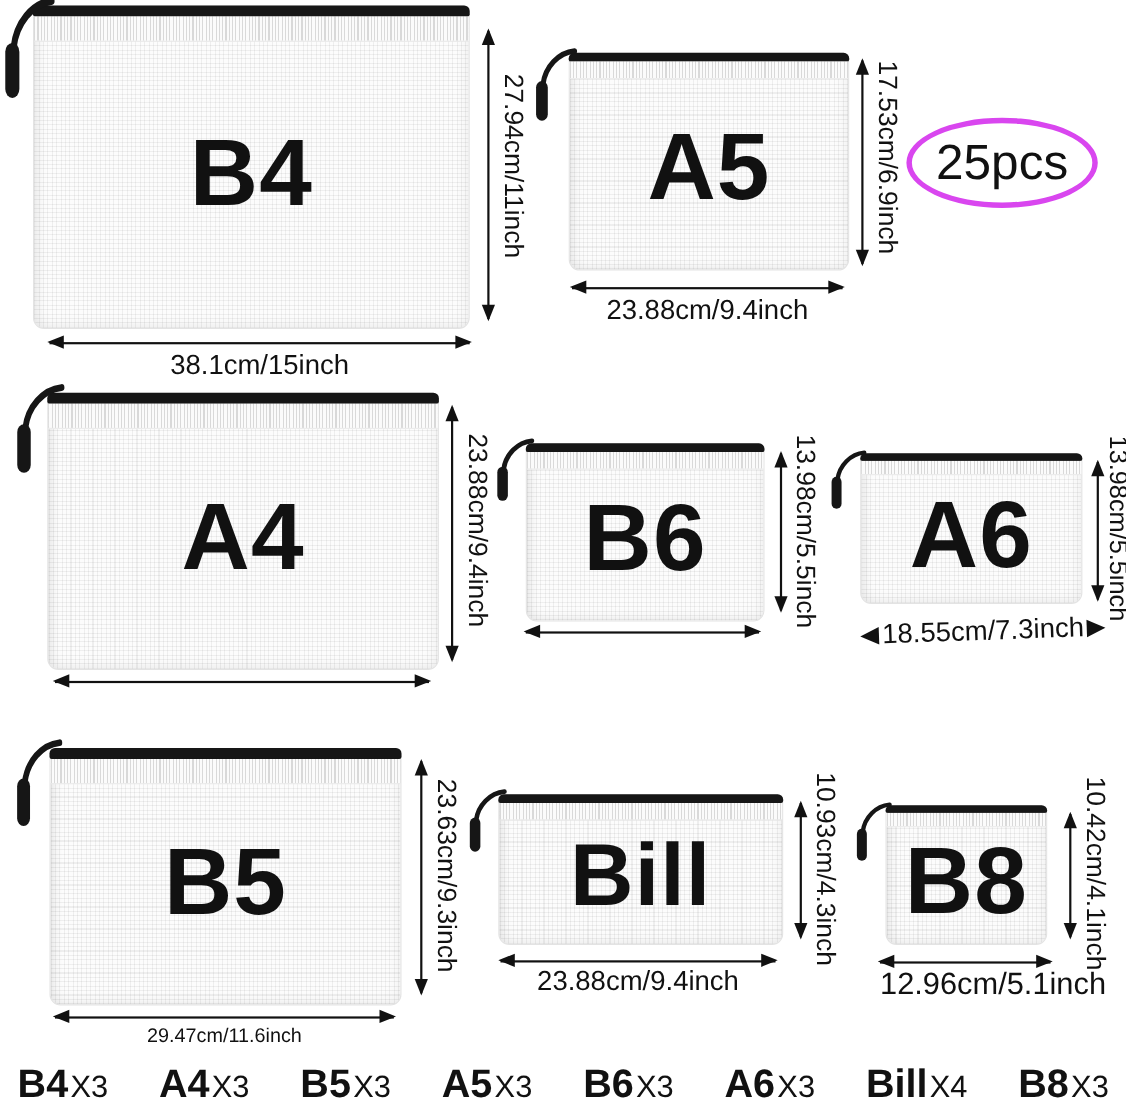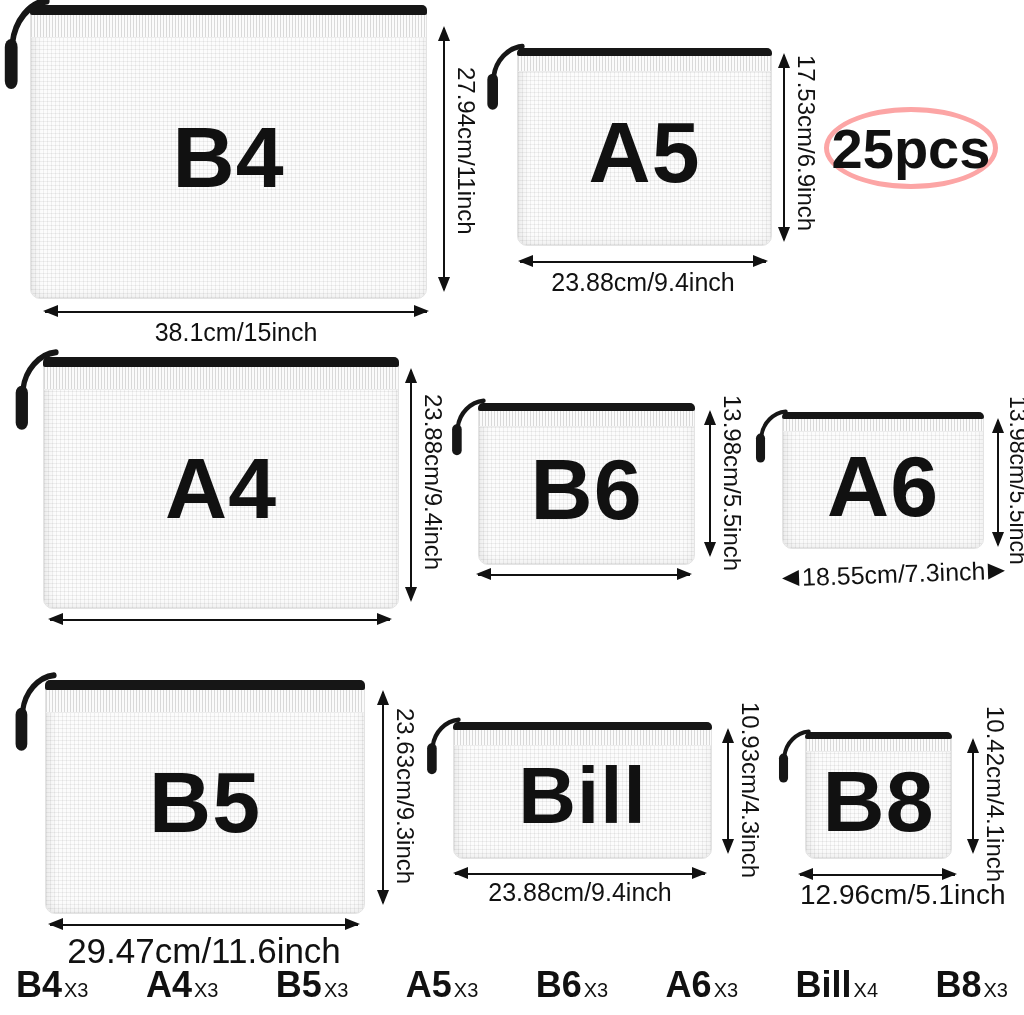--- a/index.html
+++ b/index.html
@@ -35,28 +35,28 @@
     border-top:6px solid transparent;border-bottom:6px solid transparent;border-right:15px solid #111;}
   .harrow::after{content:"";position:absolute;right:-2px;top:-6px;width:0;height:0;
     border-top:6px solid transparent;border-bottom:6px solid transparent;border-left:15px solid #111;}
   .htext{display:block;margin-top:5px;font-size:25px;white-space:nowrap;}
   .inline-dim{display:flex;align-items:center;gap:3px;transform:rotate(-2deg);}
   .tri-l{width:0;height:0;border-top:8px solid transparent;border-bottom:8px solid transparent;
     border-right:17px solid #111;}
   .tri-r{width:0;height:0;border-top:8px solid transparent;border-bottom:8px solid transparent;
     border-left:17px solid #111;}
   .inline-dim .htext{margin:0;}
-  .badge{position:absolute;left:824px;top:107px;width:174px;height:82px;border:5px solid #fca5a5;
+  .badge{position:absolute;left:824px;top:107px;width:174px;height:82px;border:5px solid #d946ef;
     border-radius:50%;background:#fff;display:flex;align-items:center;justify-content:center;
-    font-weight:700;font-size:56px;box-sizing:border-box;}
+    font-weight:400;font-size:45px;box-sizing:border-box;}
   .qty-row{position:absolute;left:0;right:0;top:964px;display:flex;justify-content:space-between;
     align-items:baseline;padding:0 16px;}
   .qty-item{display:flex;align-items:baseline;white-space:nowrap;}
   .qty-name{font-weight:700;font-size:36px;}
-  .qty-count{font-weight:400;font-size:20px;margin-left:2px;}
+  .qty-count{font-weight:400;font-size:28px;margin-left:2px;}
 </style>
 </head>
 <body>
 
 <div id="page">
 
   <div class="group" style="left:30px;top:5px;width:470px;height:345px;">
     <div class="pouch" style="width:395px;height:292px;">
       <div class="zip zip-lg"></div>
       <div class="tape tape-lg"></div>
@@ -154,21 +154,21 @@
       <div class="size-label">B5</div>
     </div>
     <svg class="pull" style="left:-32px;top:-10px;width:44px;height:86px;" viewBox="0 0 60 100" preserveAspectRatio="none">
         <path d="M56 6 C 34 8, 16 26, 13 48" fill="none" stroke="#161616" stroke-width="7" stroke-linecap="round"></path>
         <rect x="3.5" y="44" width="16" height="50" rx="8" fill="#161616"></rect>
       </svg>
     <div class="varrow" style="left:337px;top:12px;height:211px;"></div>
     <div class="vtext" style="left:347px;top:-19px;height:270px;">23.63cm/9.3inch</div>
     <div class="hdim" style="left:5px;top:244px;width:308px;">
       <div class="harrow"></div>
-      <span class="htext" style="font-size:35px;">29.47cm/11.6inch</span>
+      <span class="htext" style="font-size:18px;">29.47cm/11.6inch</span>
     </div>
   </div>
 
   <div class="group" style="left:453px;top:722px;width:310px;height:200px;">
     <div class="pouch" style="width:257px;height:135px;">
       <div class="zip zip-md"></div>
       <div class="tape tape-md"></div>
       <div class="size-label" style="font-size:80px;">Bill</div>
     </div>
     <svg class="pull" style="left:-28px;top:-6px;width:36px;height:62px;" viewBox="0 0 60 100" preserveAspectRatio="none">

